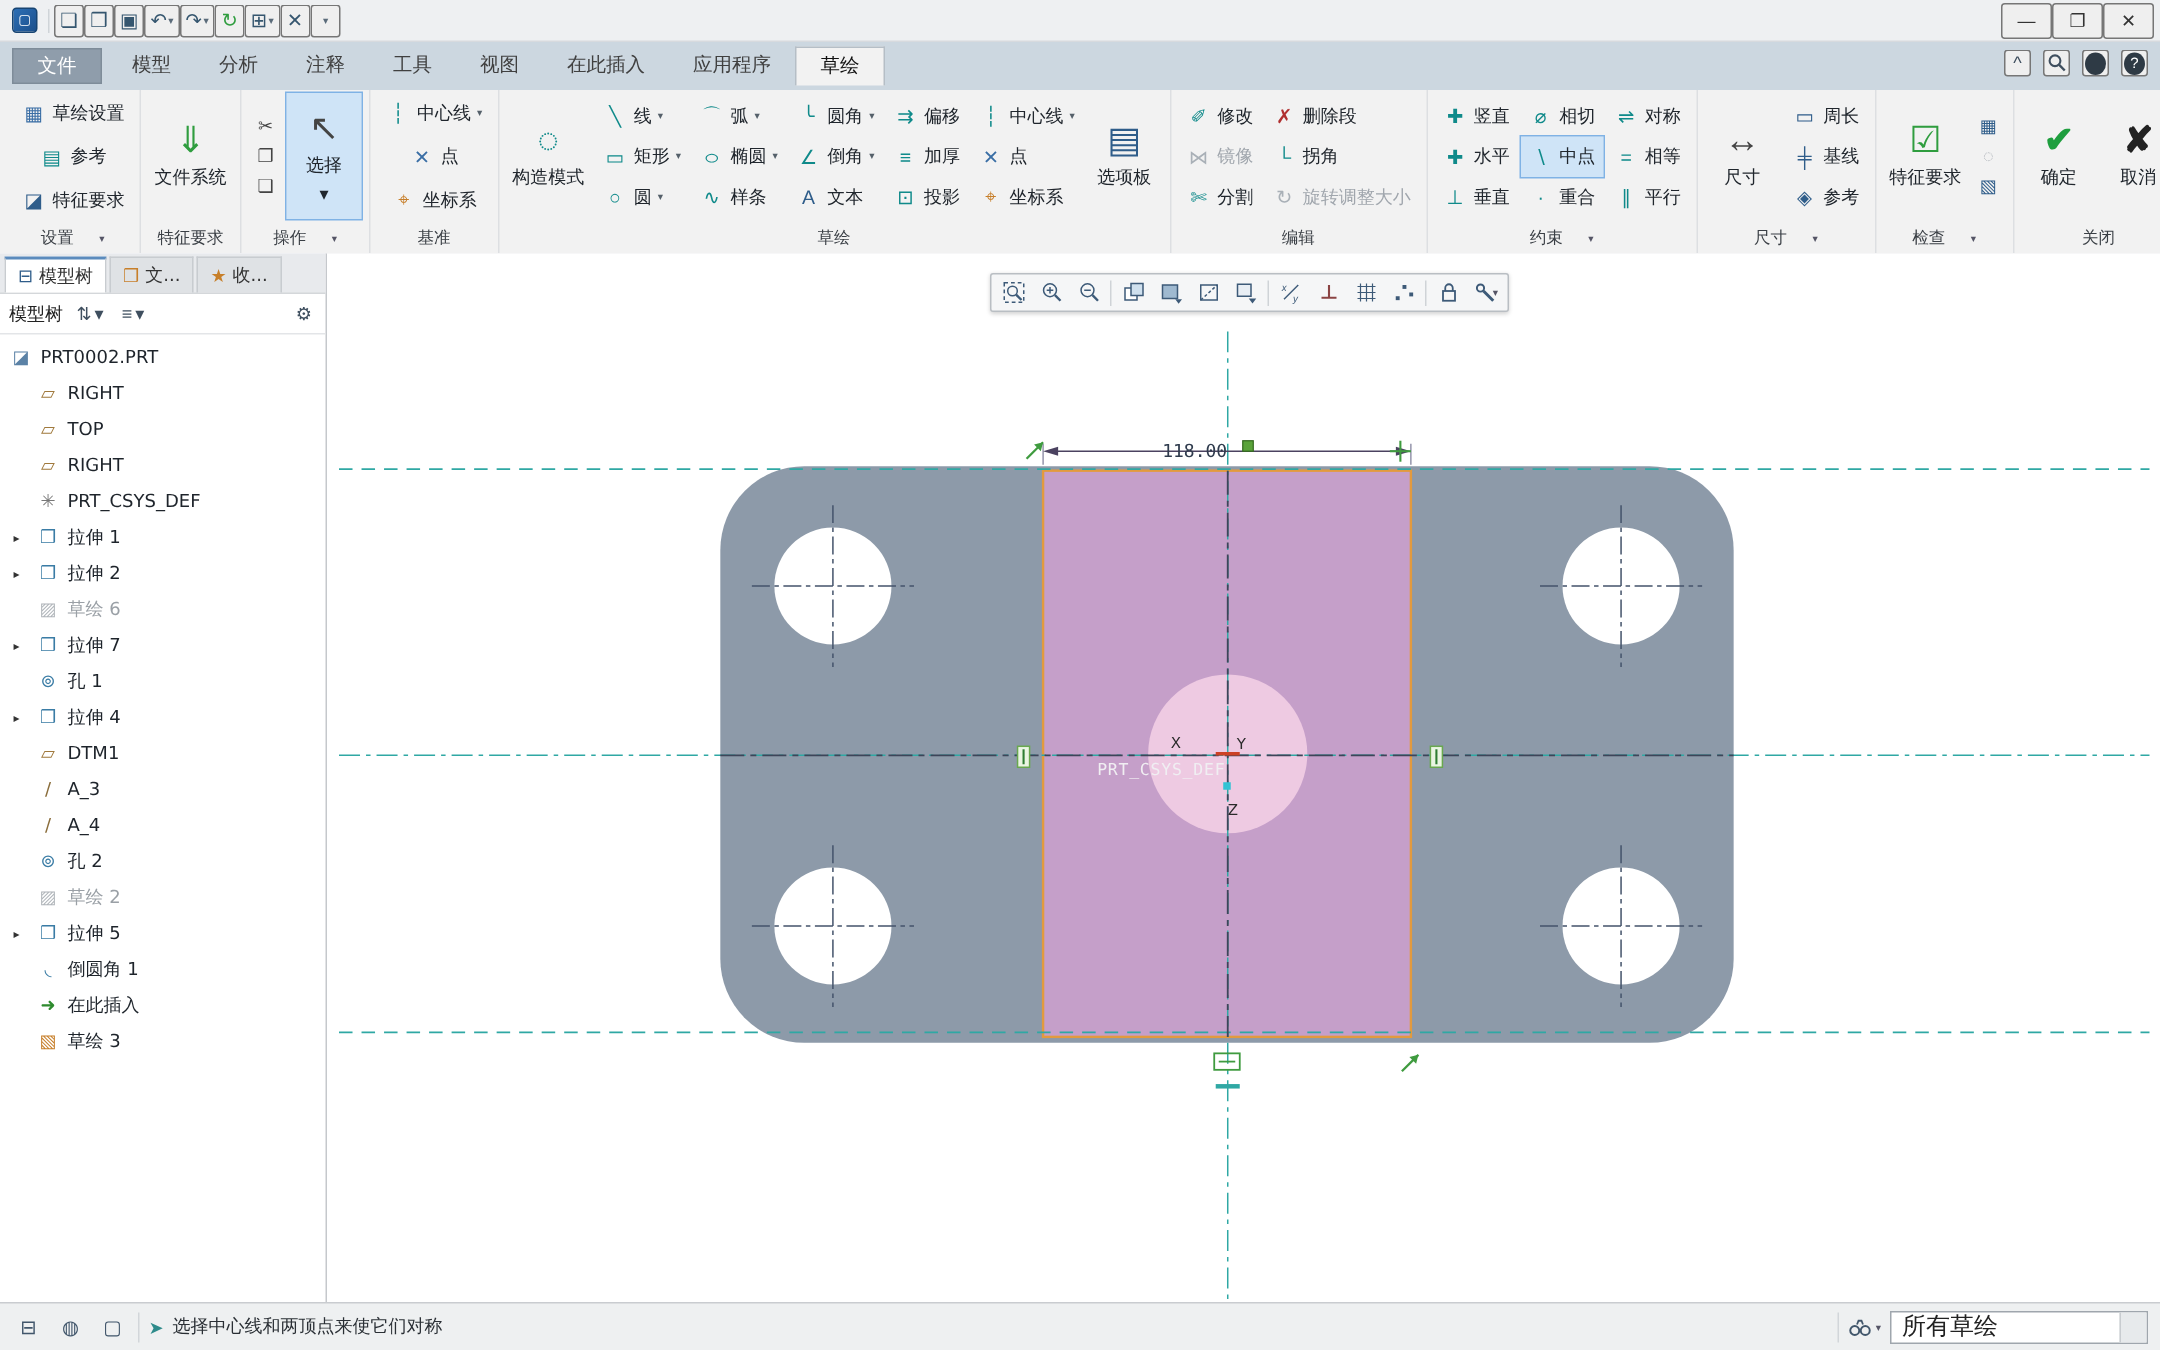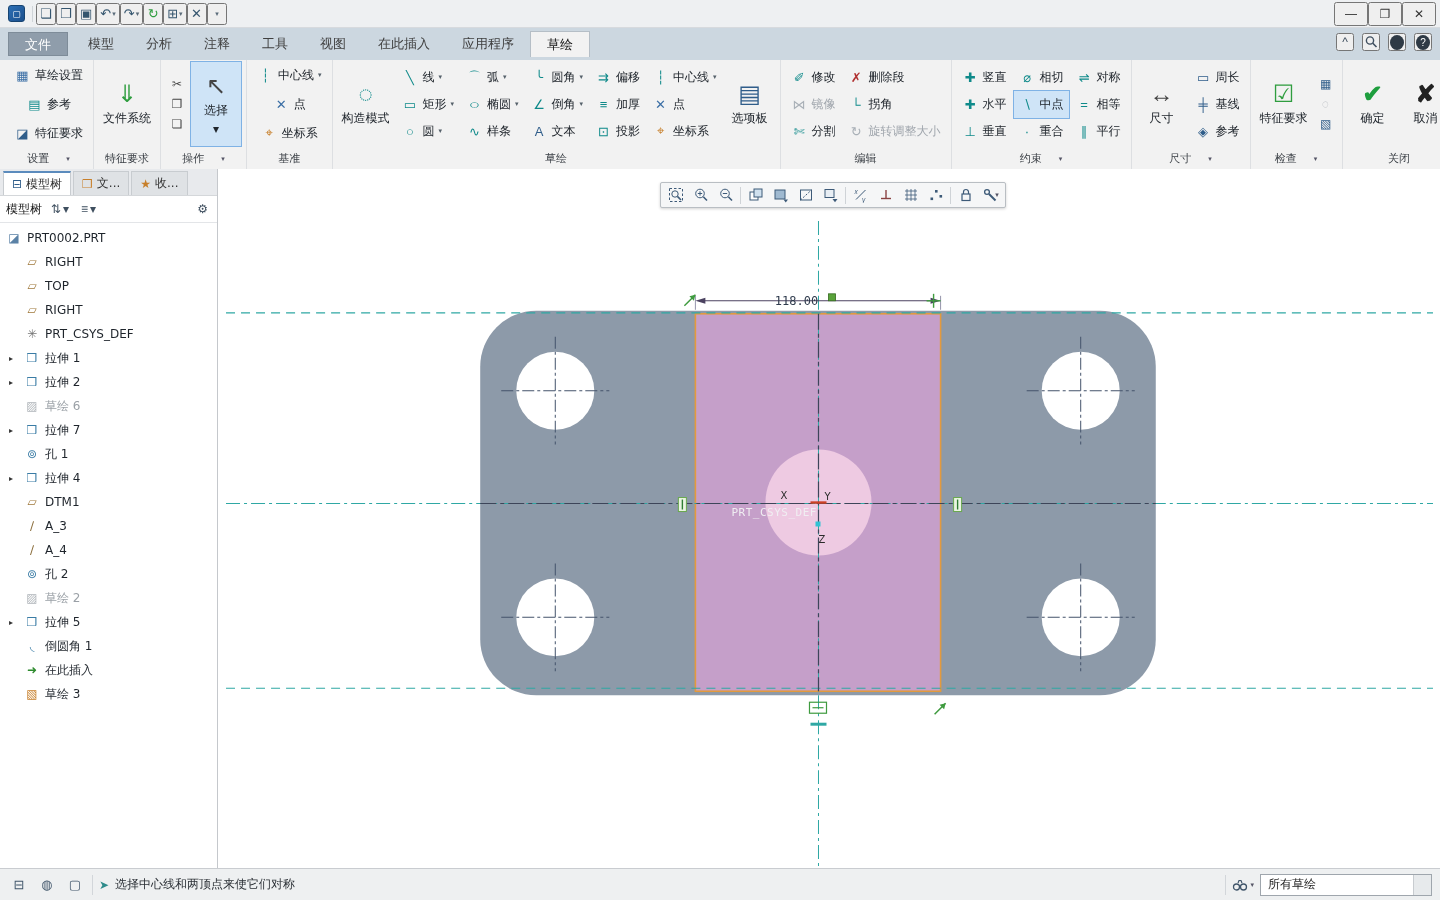--- a/index.html
+++ b/index.html
@@ -91,21 +91,21 @@
 
   
   .statusbar { position:absolute; left:0; right:0; bottom:0; height:32px; background:#eef0f1;
     border-top:1px solid #c9ccd0; display:flex; align-items:center; padding:0 8px; gap:6px; }
   .stbtn { width:22px; height:22px; display:flex; align-items:center; justify-content:center; color:#41566b; font-size:13px; background:none; border:none; }
   .stsep { width:1px; height:20px; background:#d2d6da; }
   .prompt { display:flex; align-items:center; gap:6px; font-size:12px; color:#2a2f35; }
   .prompt .pic { color:#2e8b8b; font-size:12px; }
   .strut { flex:1; }
   .combo { display:flex; align-items:center; width:172px; height:22px; background:#fff; border:1px solid #9fa6ad; }
-  .combo .val { flex:1; padding:0 7px; font-size:12px; color:#222; }
+  .combo .val { flex:1; padding:0 7px; font-size:16px; color:#222; }
   .combo .cdd { width:18px; height:100%; border-left:1px solid #c8ccd0; background:#e7eaec;
     display:flex; align-items:center; justify-content:center; font-size:8px; color:#444; }
 </style>
 </head>
 <body>
 
 <div class="titlebar">
   <span class="appicon">▢</span>
   <span class="qsep"></span>
   <button class="qbtn">

